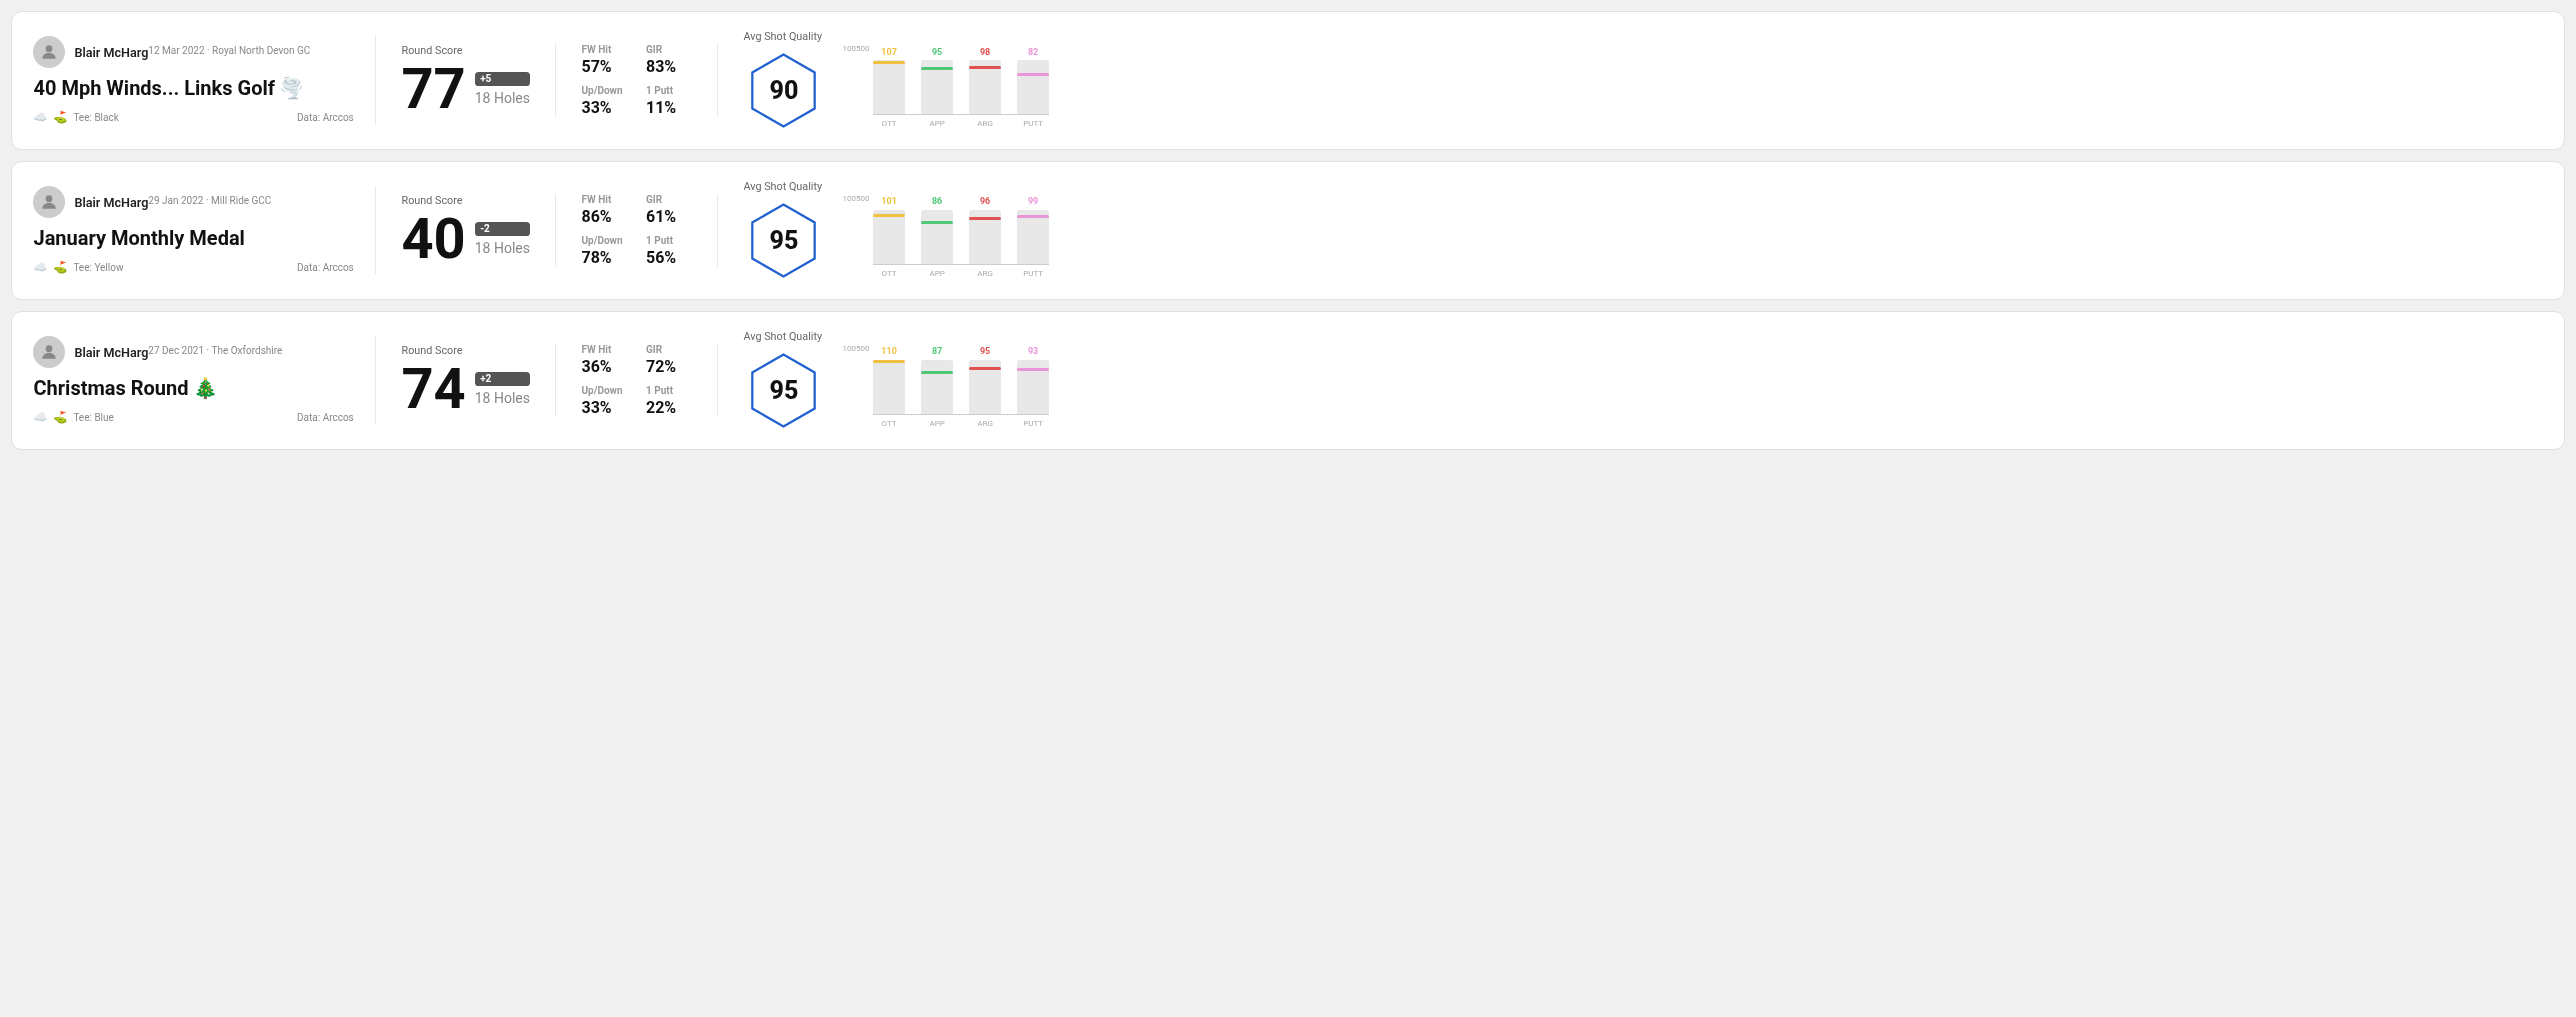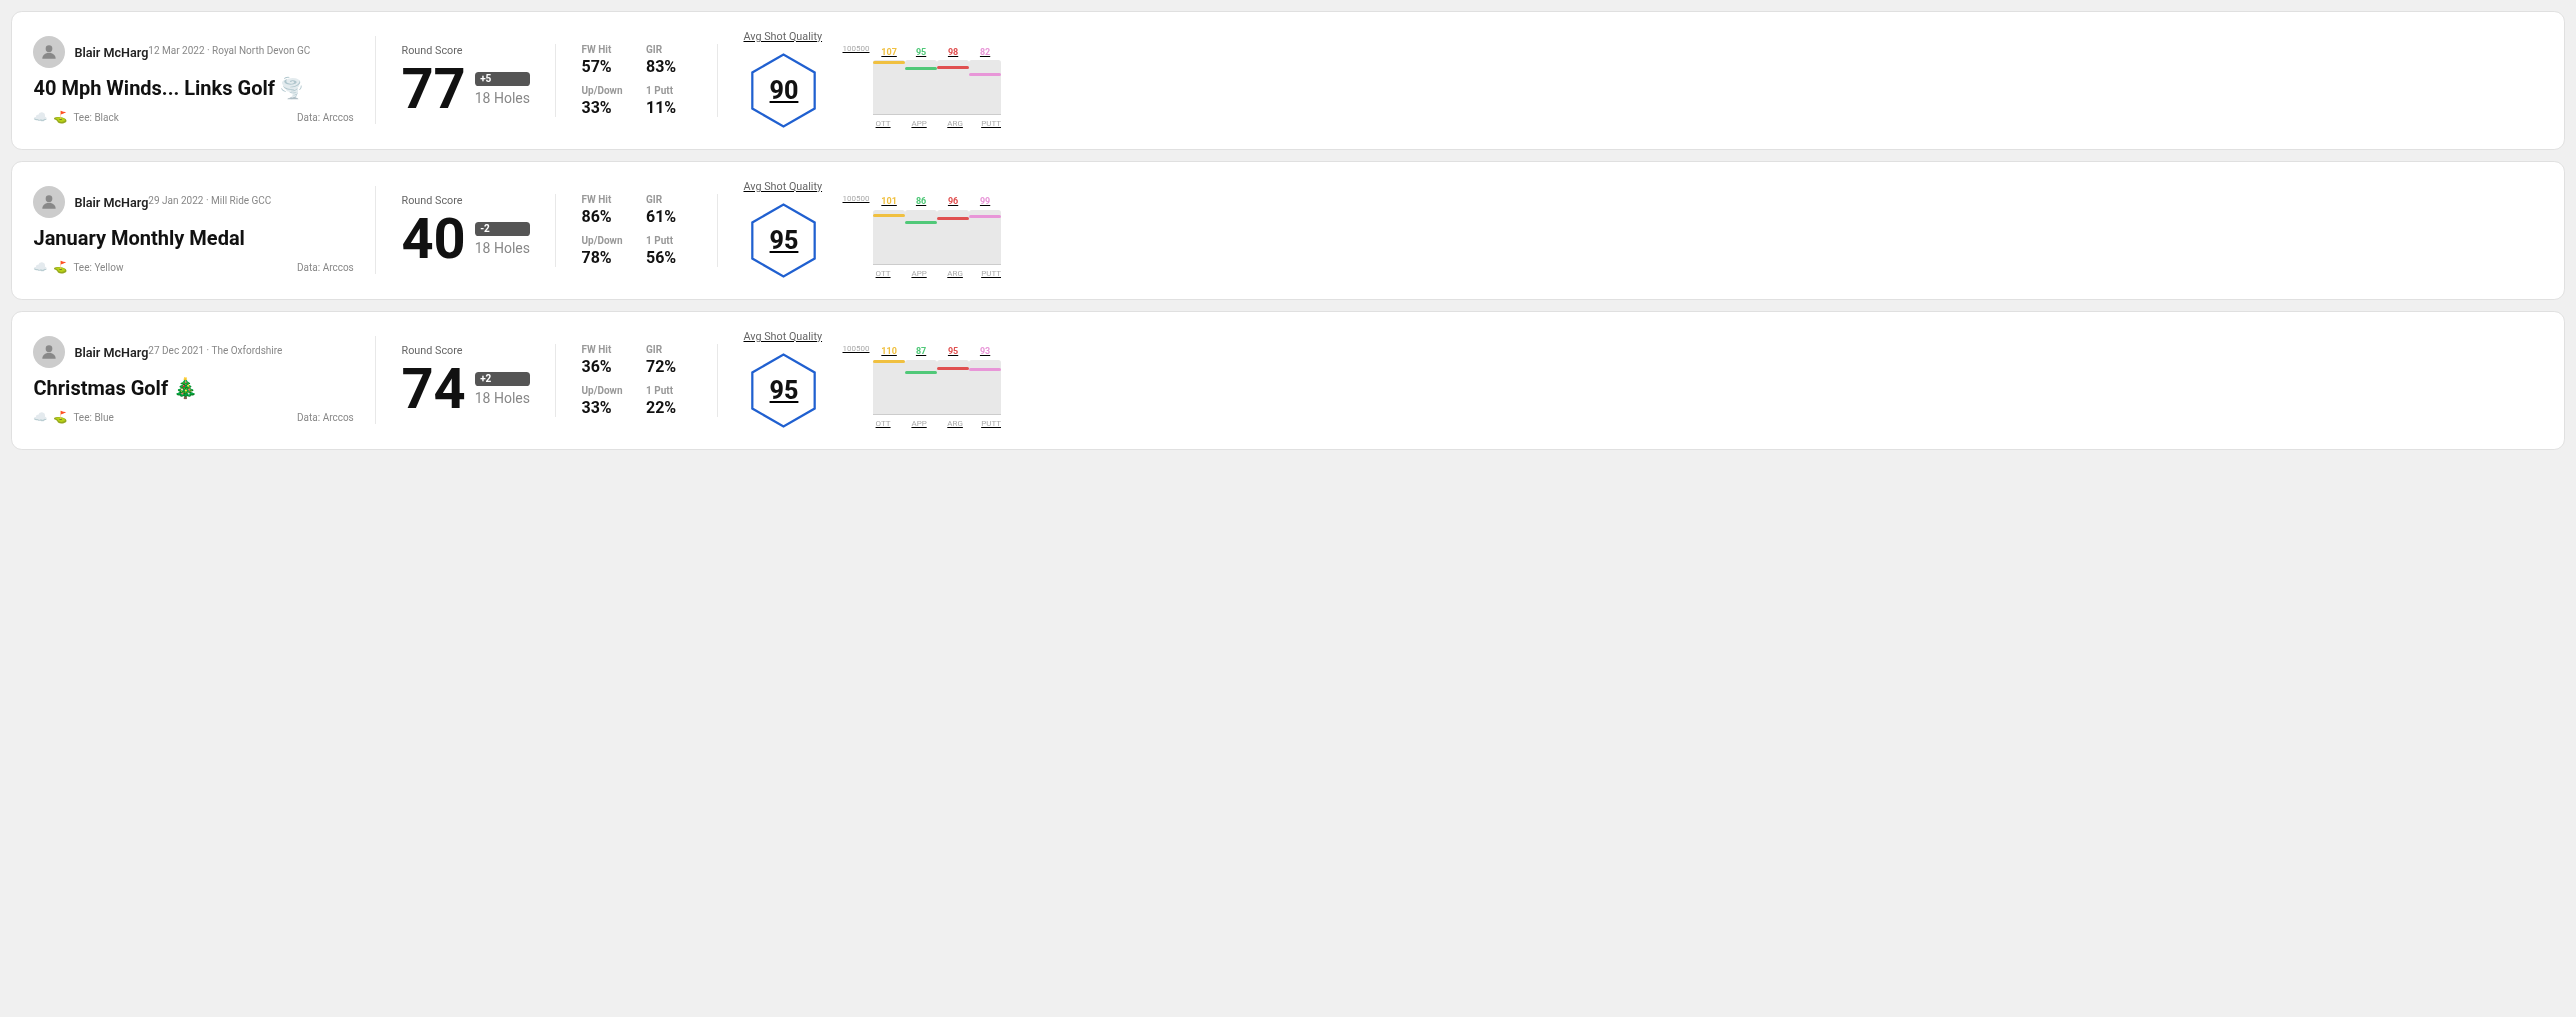--- a/index.html
+++ b/index.html
@@ -145,21 +145,20 @@
       font-weight: 700;
       color: #111;
     }
     
     .card-quality {
       flex: 1;
       padding: 0 0 0 25px;
       display: flex;
       align-items: center;
       gap: 18px;
-      text-decoration: underline;
     }
     .quality-left {
       display: flex;
       flex-direction: column;
       align-items: center;
       gap: 3.6px;
     }
     .quality-label {
       font-size: 10.8px;
       color: #666;
@@ -181,20 +180,21 @@
     .hexagon-number {
       font-size: 25px;
       font-weight: 800;
       color: #111;
       position: relative;
       z-index: 1;
     }
     .chart-bars {
       display: flex;
       align-items: flex-end;
+      gap: 16px;
       height: 81px;
       position: relative;
       padding-bottom: 0;
       justify-content: center;
     }
     .bar-group {
       display: flex;
       flex-direction: column;
       align-items: center;
       gap: 1.8px;
@@ -531,21 +531,21 @@
               <circle cx="12" cy="8" r="4"></circle>
               <path d="M4 20c0-4 3.6-7 8-7s8 3 8 7"></path>
             </svg>
           </div>
           <div class="user-info">
             <span class="user-name">Blair McHarg</span>
             <span class="user-date">27 Dec 2021 · The Oxfordshire</span>
           </div>
         </div>
         <div class="round-title">
-          Christmas Golf 🎄
+          Christmas Round 🎄
         </div>
         <div class="card-footer">
           <div class="tee-info">
             <span class="tee-icon">☁️</span>
             <span class="tee-icon">⛳</span>
             <span>Tee: Blue</span>
           </div>
           <span>Data: Arccos</span>
         </div>
       </div>

